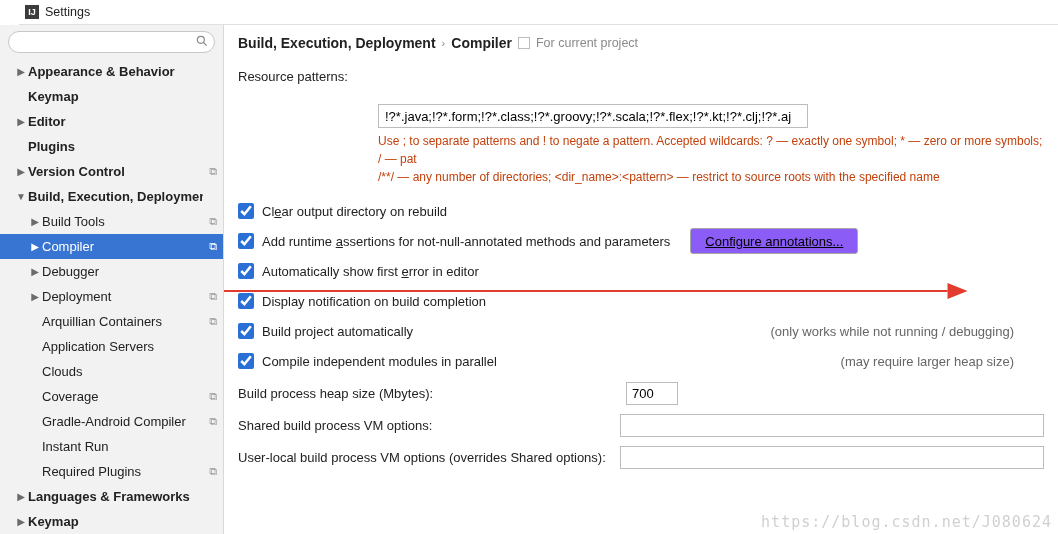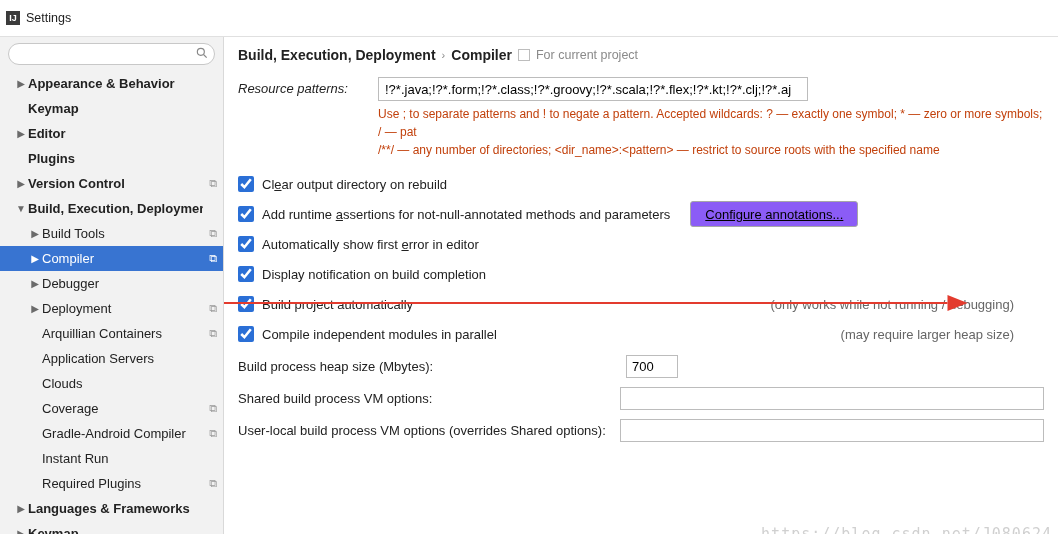--- a/index.html
+++ b/index.html
@@ -1,18 +1,18 @@
 <!DOCTYPE html>
 <html><head>
 <meta charset="utf-8">
 <style>
   * { box-sizing: border-box; margin: 0; padding: 0; font-family: "Segoe UI", Arial, sans-serif; }
   body { width: 1058px; height: 534px; background: #fff; font-size: 13px; color: #222; overflow: hidden; position: relative; }
   
-  .titlebar { height: 24px; display: flex; align-items: center; padding: 18px 6px; border-bottom: 1px solid #e0e0e0; }
+  .titlebar { height: 24px; display: flex; align-items: center; padding: 12px 6px; border-bottom: 1px solid #e0e0e0; margin-left: 19px; }
   .titlebar-icon { width: 14px; height: 14px; background:#3b3b3b; display:inline-flex; align-items:center; justify-content:center; margin-right:6px; font-size:9px; color:#fff; font-weight:bold; }
   .titlebar-title { font-size: 12.5px; }
   
   .main { display: flex; height: calc(100% - 24px); }
   .sidebar { width: 224px; background: #f2f2f2; border-right: 1px solid #d9d9d9; display:flex; flex-direction:column; }
   .search-wrap { padding: 6px 8px; }
   .search { width: 100%; height: 22px; border: 1px solid #c8c8c8; border-radius: 11px; padding: 0 24px 0 10px; font-size: 12px; background:#fff; }
   .search-wrap { position:relative; }
   .search-icon { position:absolute; right:14px; top:9px; width:14px; height:14px; color:#888; }
   .tree { overflow:hidden; }
@@ -28,23 +28,23 @@
   .pad2 { padding-left: 28px; }
   
   .content { flex:1; padding: 10px 14px 0 14px; position:relative; overflow:hidden; }
   .breadcrumb { display:flex; align-items:center; gap:6px; font-size:14px; margin-bottom:14px; }
   .breadcrumb .b1 { font-weight:700; }
   .breadcrumb .chev { color:#888; font-size:11px; }
   .breadcrumb .b2 { font-weight:700; }
   .breadcrumb .scope-ico { width:12px; height:12px; border:1px solid #bdbdbd; display:inline-block; }
   .breadcrumb .scope { color:#8a8a8a; font-size:12.5px; }
   .form-row { display:flex; align-items:flex-start; margin-bottom:4px; }
-  .form-label { width:140px; padding-top:4px;font-style:italic; }
+  .form-label { width:140px; padding-top:4px; }
   .field { flex:1; }
-  .txt { height:24px; border:1px solid #bcbcbc; padding:0 6px; font-size:13px; }
+  .txt { height:24px; border:1px solid #bcbcbc; padding:0 6px; font-size:13px;margin-top:39px; }
   .hint { color:#c2410c; font-size:12px; line-height:1.5; padding-left:140px; margin-bottom:10px; }
   .check-line { display:flex; align-items:center; height:30px; }
   .chk { width:16px; height:16px; accent-color:#2a6fd6; margin-right:8px; }
   .check-line .note { margin-left:auto; color:#666; padding-right:30px; }
   .btn { height:26px; padding:0 14px; border:1px solid #a7a7a7; background:#8b5cf6; border-radius:3px; font-size:13px; margin-left:20px; cursor:default;text-decoration:underline; }
   .opt-row { display:flex; align-items:center; height:30px; margin-top:2px; }
   .opt-row .olbl { width:388px; }
   .num-input { width:52px; height:23px; border:1px solid #bcbcbc; padding:0 5px; font-size:13px; }
   .long-input { height:23px; border:1px solid #bcbcbc; padding:0 5px; font-size:13px; width:430px; }
   u.mn { text-decoration: underline; }

